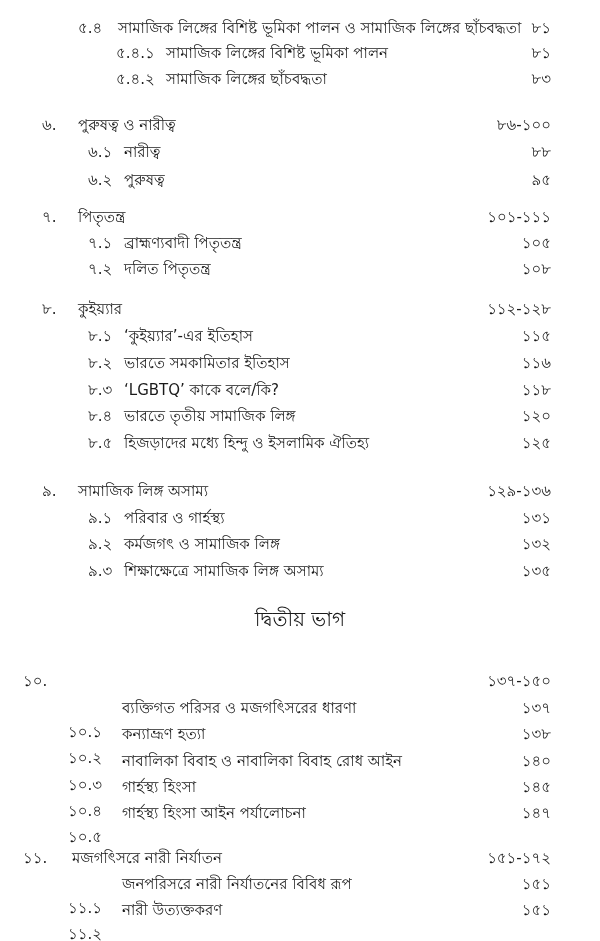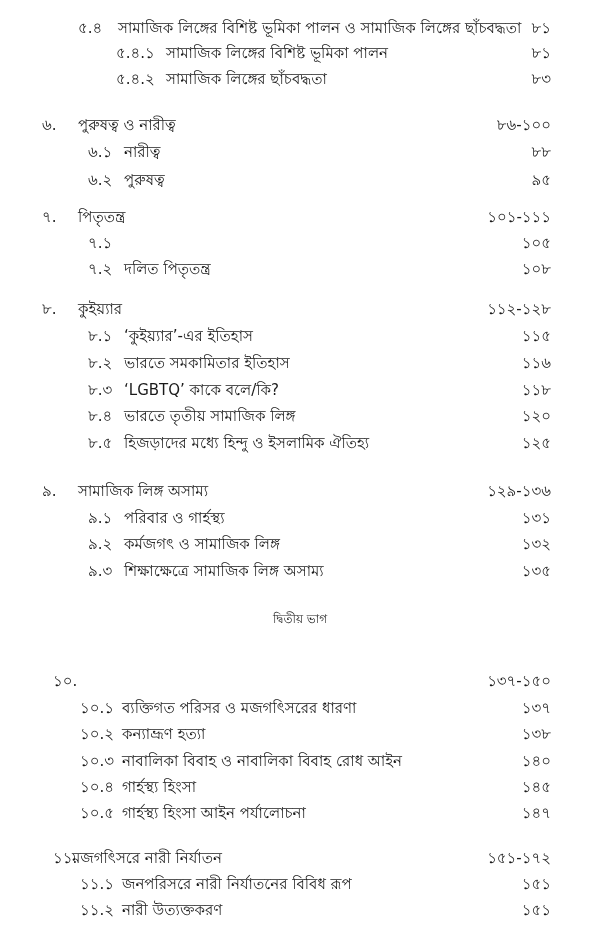--- a/index.html
+++ b/index.html
@@ -14,27 +14,27 @@
   }
   .row .num { position: absolute; white-space: nowrap; }
   .row .title { position: absolute; white-space: nowrap; }
   .row .page { position: absolute; right: 77px; white-space: nowrap; }
   .chap .num { left: 42px; }
   .chap .title { left: 78px; }
   .sub .num { left: 88px; }
   .sub .title { left: 124px; }
   .sub2 .num { left: 116px; }
   .sub2 .title { left: 196px; }
-  .part2 .num { left: 53px; }
+  .part2 .num { left: 23px; }
   .part2 .title { left: 72px; }
-  .part2sub .num { left: 80px; }
+  .part2sub .num { left: 68px; margin-top: 24px; }
   .part2sub .title { left: 122px; }
   .part-heading {
     position: absolute; left: 0; width: 600px; top: 607px;
-    text-align: center; font-size: 12px; line-height: 24px;
+    text-align: center; font-size: 20px; line-height: 24px;
   }
 </style>
 </head>
 <body>
 
 <div class="row sub" style="top:16px">
   <span class="num" style="left:78px">৫.৪</span>
   <span class="title" style="left:118px">সামাজিক লিঙ্গের বিশিষ্ট ভূমিকা পালন ও সামাজিক লিঙ্গের ছাঁচবদ্ধতা</span>
   <span class="page">৮১</span>
 </div>
@@ -65,20 +65,21 @@
   <span class="page">৯৫</span>
 </div>
 
 <div class="row chap" style="top:205px">
   <span class="num">৭.</span>
   <span class="title">পিতৃতন্ত্র</span>
   <span class="page">১০১-১১১</span>
 </div>
 <div class="row sub" style="top:231px">
   <span class="num">৭.১</span>
+  <span class="title">ব্রাহ্মণ্যবাদী পিতৃতন্ত্র</span>
   <span class="page">১০৫</span>
 </div>
 <div class="row sub" style="top:257px">
   <span class="num">৭.২</span>
   <span class="title">দলিত পিতৃতন্ত্র</span>
   <span class="page">১০৮</span>
 </div>
 
 <div class="row chap" style="top:297px">
   <span class="num">৮.</span>

